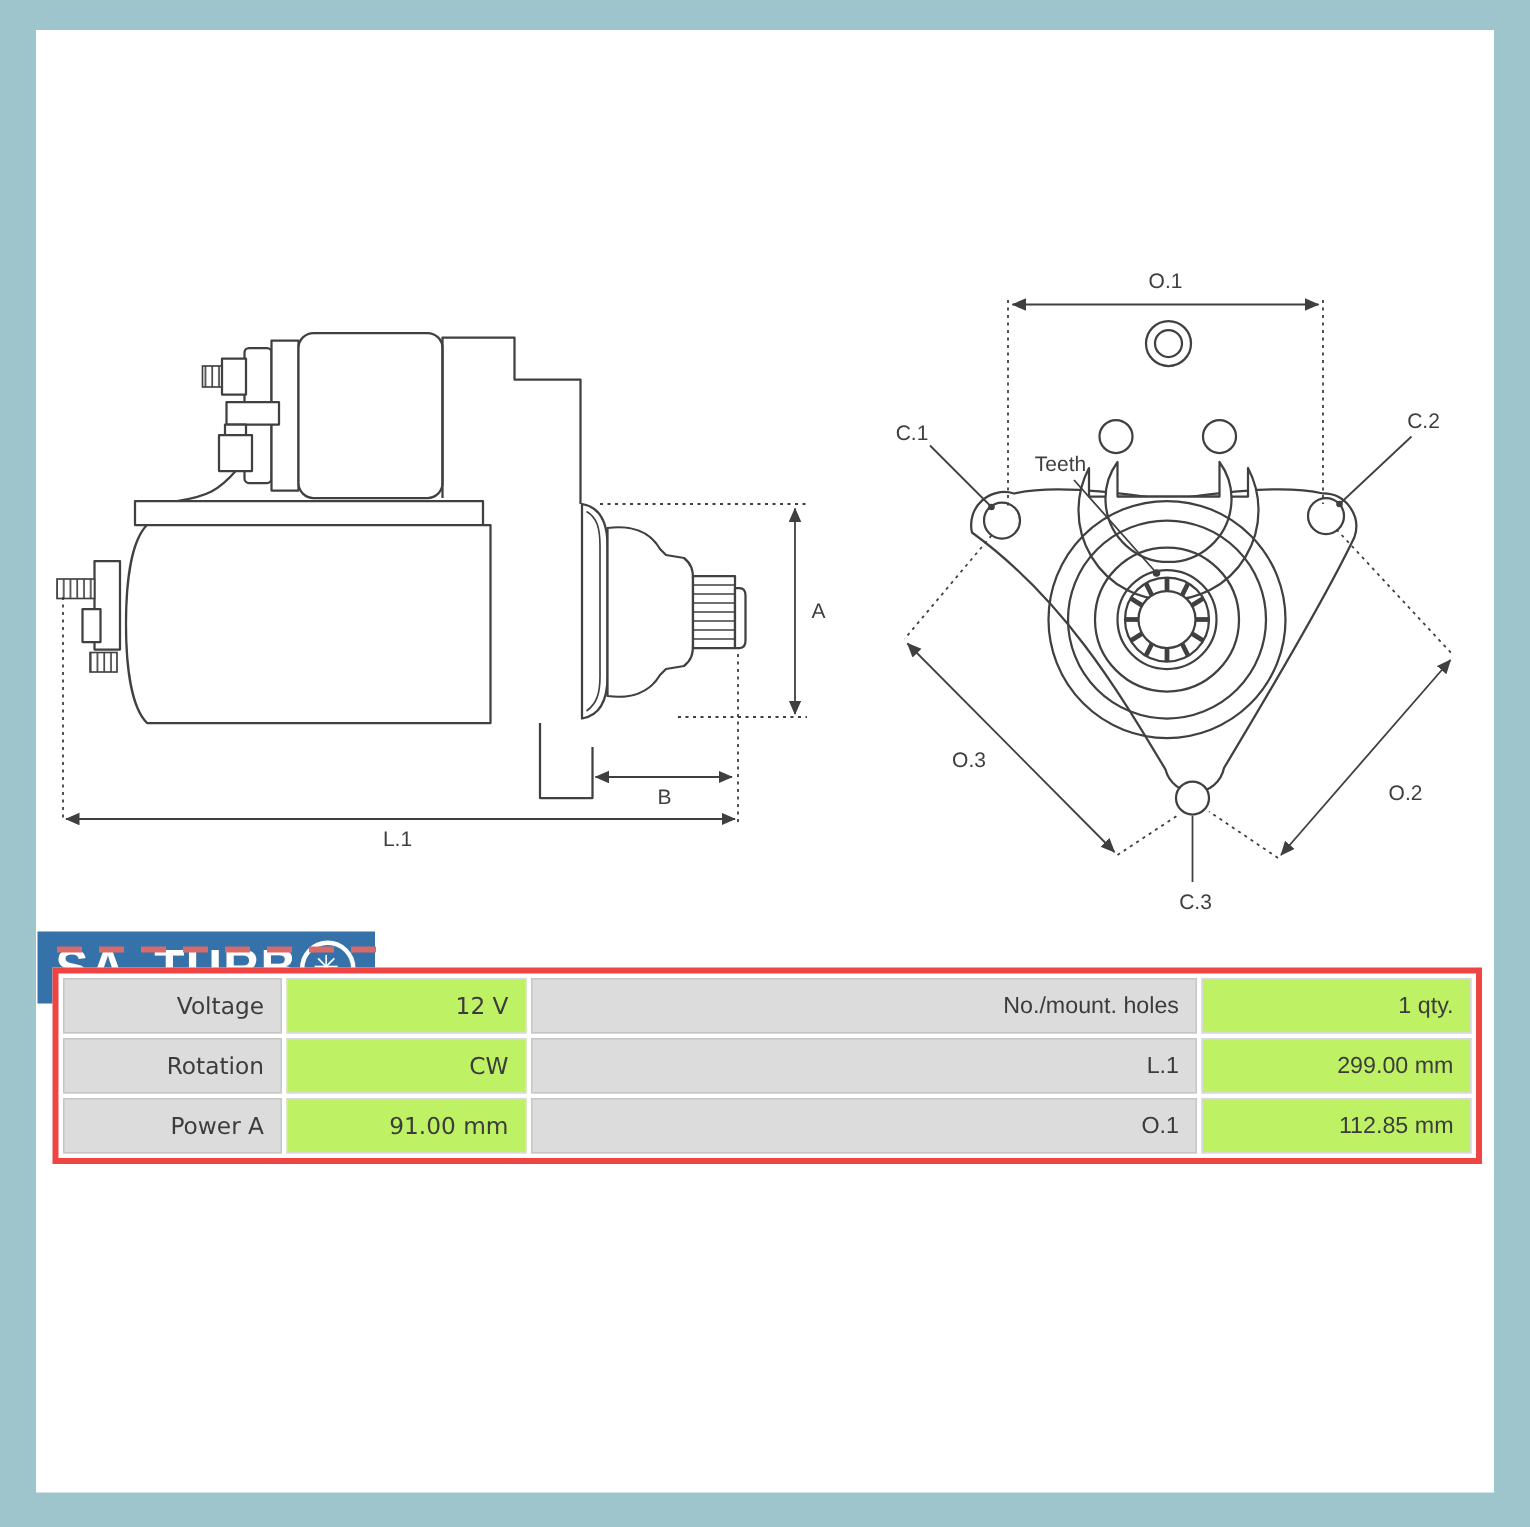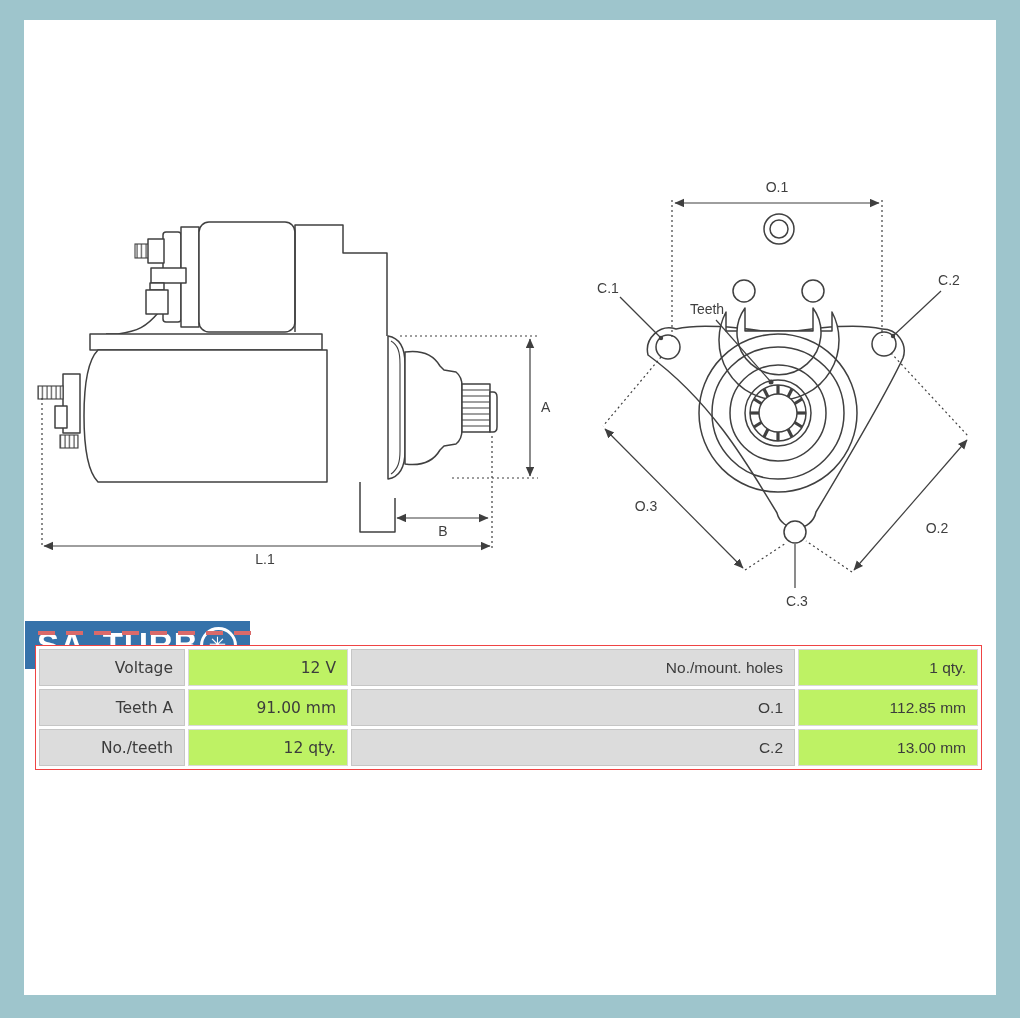--- a/index.html
+++ b/index.html
@@ -21,21 +21,21 @@
         font-family:"Liberation Sans",sans-serif;margin-top:38px;}
   .logo .gap{width:18px;}
   .turbo-o{display:inline-flex;align-items:center;justify-content:center;
         width:31px;height:31px;border:3px solid #ffffff;border-radius:50%;
         font-size:21px;line-height:1;margin-left:1px;font-weight:normal;
         font-family:"DejaVu Sans",sans-serif;}
   .red-marks{position:absolute;left:38px;top:631px;width:218px;height:4px;
         background:repeating-linear-gradient(90deg,#d96a6a 0 17px,transparent 17px 28px);}
   
   table.spec{position:absolute;left:35px;top:645px;width:947px;border-collapse:separate;
-        border-spacing:3px;background:#ffffff;border:1px solid #ef4444;table-layout:fixed;}
+        border-spacing:3px;background:#ffffff;border:4px solid #ef4444;table-layout:fixed;}
   table.spec td{height:37px;box-sizing:border-box;vertical-align:middle;text-align:right;
         padding:0 11px 0 4px;font-size:15.5px;color:#3c3c3c;overflow:hidden;white-space:nowrap;}
   td.lab{background:#dcdcdc;border:1px solid #c6c6c6;}
   td.val{background:#bef264;border:1px solid #d9d9d9;}
   td.left-side{font-family:"DejaVu Sans",sans-serif;}
   td.right-side{font-family:"Liberation Sans",sans-serif;margin-top:20px;}
 </style>
 </head>
 <body>
 
@@ -191,26 +191,26 @@
         <col style="width:180px">
     </colgroup>
     <tbody>
       <tr>
         <td class="lab left-side">Voltage</td>
         <td class="val left-side">12 V</td>
         <td class="lab right-side">No./mount. holes</td>
         <td class="val right-side">1 qty.</td>
       </tr>
       <tr>
-        <td class="lab left-side">Teeth A</td>
+        <td class="lab left-side">Rotation</td>
+        <td class="val left-side">CW</td>
+        <td class="lab right-side">L.1</td>
+        <td class="val right-side">299.00 mm</td>
+      </tr>
+      <tr>
+        <td class="lab left-side">Power A</td>
         <td class="val left-side">91.00 mm</td>
         <td class="lab right-side">O.1</td>
         <td class="val right-side">112.85 mm</td>
       </tr>
-      <tr>
-        <td class="lab left-side">No./teeth</td>
-        <td class="val left-side">12 qty.</td>
-        <td class="lab right-side">C.2</td>
-        <td class="val right-side">13.00 mm</td>
-      </tr>
     </tbody>
   </table>
 </div>
 
 </body></html>

